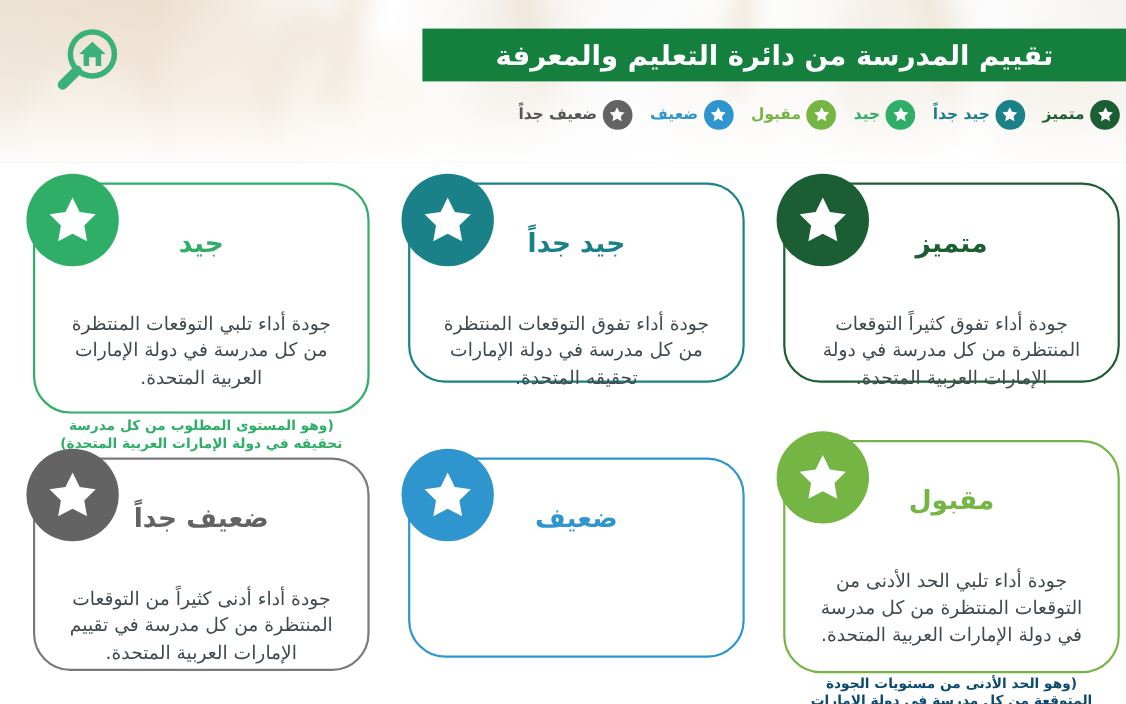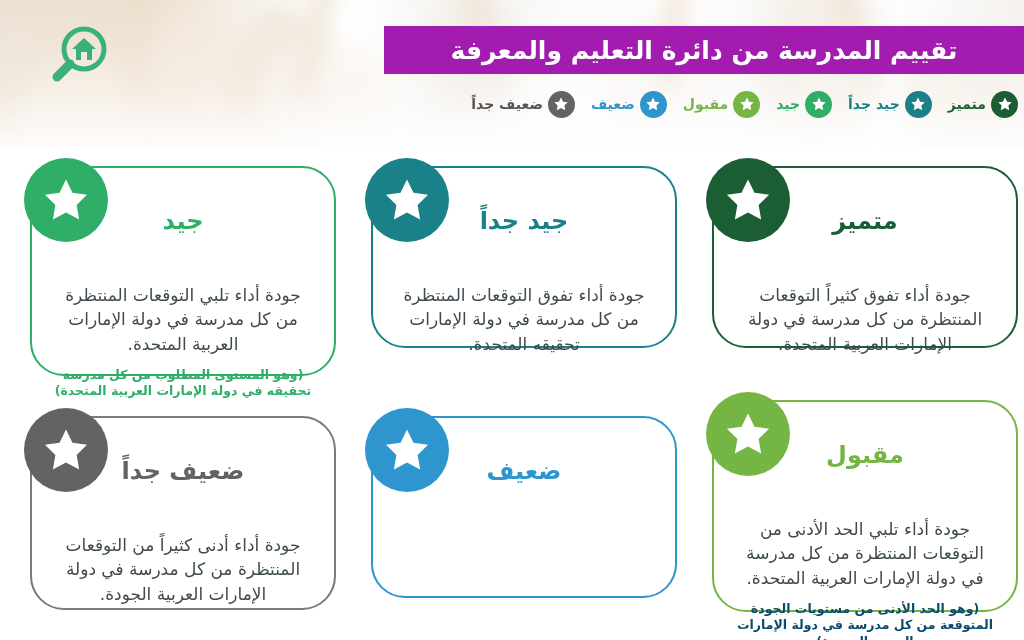--- a/index.html
+++ b/index.html
@@ -80,21 +80,21 @@
     position: absolute;
     left: 44px; top: 24px;
     width: 66px; height: 62px;
   }
 
   
   .title-bar {
     position: absolute;
     left: 384px; top: 26px;
     width: 640px; height: 48px;
-    background: #a21caf;
+    background: #15803d;
     display: flex;
     align-items: center;
     justify-content: center;
   }
   .title-text {
     color: #ffffff;
     font-size: 25px;
     font-weight: bold;
     letter-spacing: .2px;
     white-space: nowrap;
@@ -164,21 +164,21 @@
     line-height: 1.15;
     margin-bottom: 10px;
   }
   .card-desc {
     font-size: 17px;
     line-height: 1.45;
     color: #3f4a4f;
     margin-top: 47px;
   }
   .card-note {
-    margin-top: 10px;
+    margin-top: 22px;
     font-size: 12.5px;
     font-weight: bold;
     line-height: 1.35;
   }
   .card-badge {
     position: absolute;
     top: -8px;
     left: -6px;
     width: 84px; height: 84px;
     border-radius: 50%;
@@ -359,19 +359,19 @@
 
     <div class="card pos-r2c3">
       <div class="card-box" style="border-color:#7a7a7a"></div>
       <div class="card-badge" style="background:#636363">
         <svg viewBox="0 0 24 24">
             <path fill="#fff" d="M12 2.2l3.1 6.3 7 1-5 4.9 1.2 6.9L12 18l-6.3 3.3 1.2-6.9-5-4.9 7-1z"></path>
           </svg>
       </div>
       <div class="card-inner">
         <div class="card-title" style="color:#636363">ضعيف جداً</div>
-        <div class="card-desc">جودة أداء أدنى كثيراً من التوقعات المنتظرة من كل مدرسة في دولة الإمارات العربية الجودة.</div>
+        <div class="card-desc">جودة أداء أدنى كثيراً من التوقعات المنتظرة من كل مدرسة في تقييم الإمارات العربية المتحدة.</div>
       </div>
     </div>
 
   </div>
 
 </div>
 
 </body></html>

